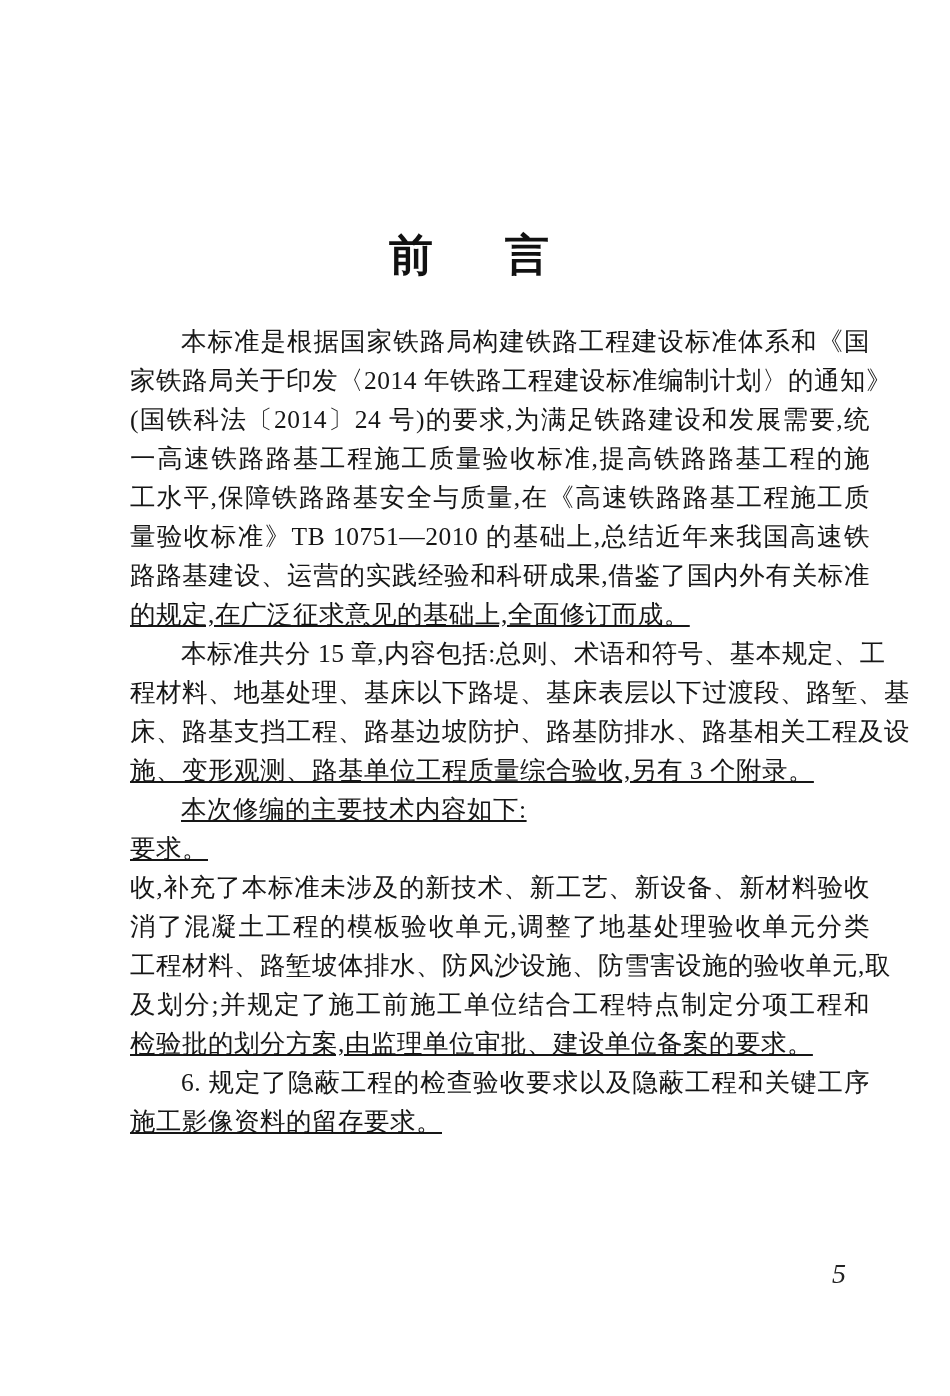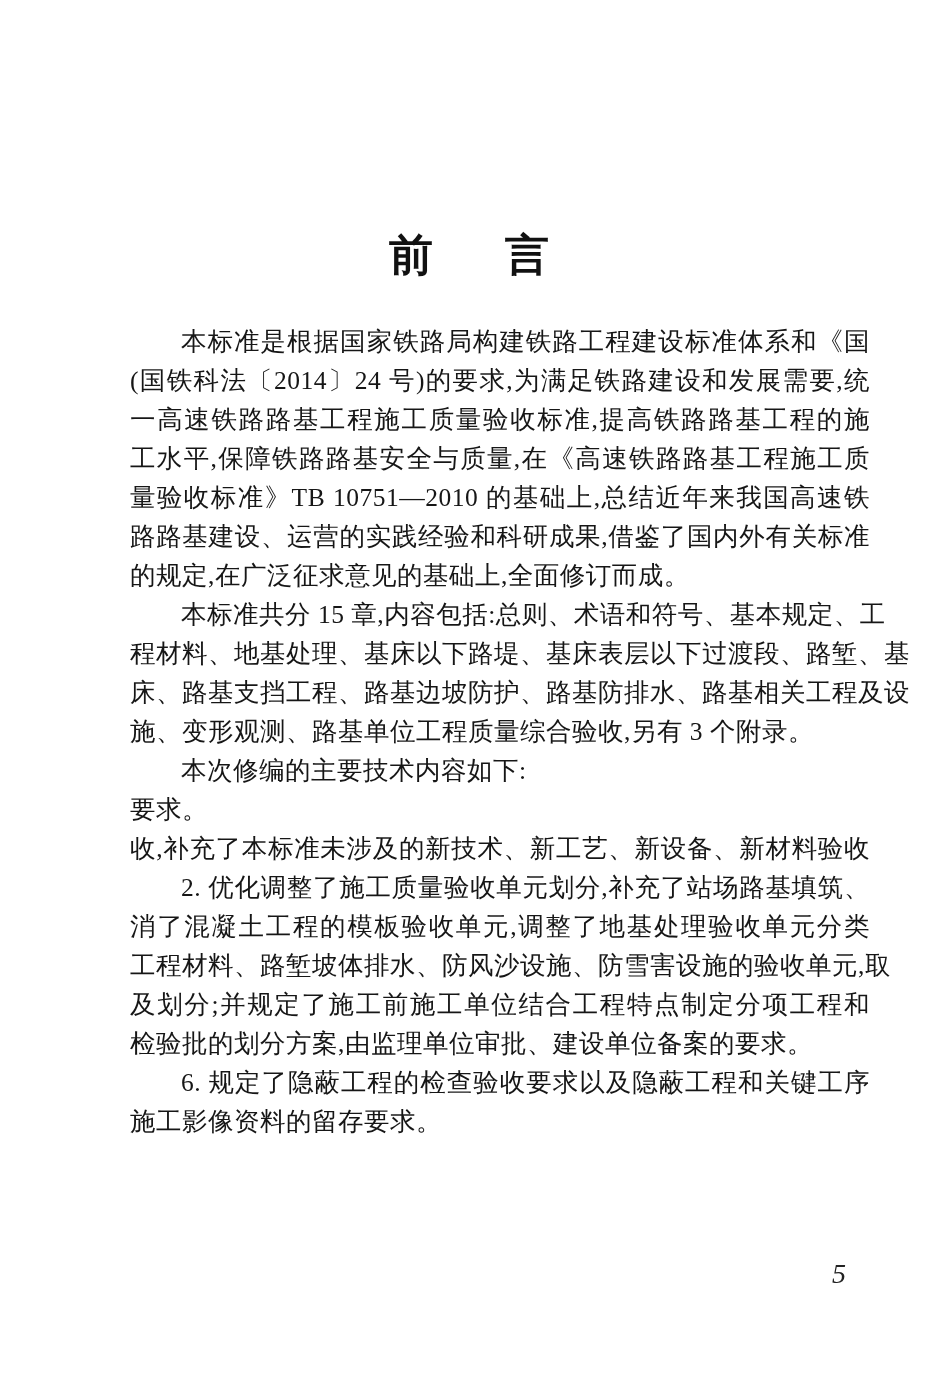--- a/index.html
+++ b/index.html
@@ -42,53 +42,54 @@
     white-space: nowrap;
     text-align: justify;
     text-align-last: justify;
     letter-spacing: 0.5px;
   }
   .line.indent {
     text-indent: 2em;
   }
   .line.para-end {
     text-align-last: left;
+    text-decoration: underline;
   }
   .page-number {
     position: absolute;
     top: 1254px;
     right: 104px;
     font-size: 28px;
     font-style: italic;
     line-height: 39px;
     color: #222222;
   }
 </style>
 </head>
 <body>
 
 <div class="page">
   <h1 class="doc-title">前　言</h1>
 
   <div class="body-text" id="body-text">
       <div class="line indent">本标准是根据国家铁路局构建铁路工程建设标准体系和《国</div>
+      <div class="line">家铁路局关于印发〈2014 年铁路工程建设标准编制计划〉的通知》</div>
       <div class="line">(国铁科法〔2014〕24 号)的要求,为满足铁路建设和发展需要,统</div>
       <div class="line">一高速铁路路基工程施工质量验收标准,提高铁路路基工程的施</div>
       <div class="line">工水平,保障铁路路基安全与质量,在《高速铁路路基工程施工质</div>
       <div class="line">量验收标准》TB 10751—2010 的基础上,总结近年来我国高速铁</div>
       <div class="line">路路基建设、运营的实践经验和科研成果,借鉴了国内外有关标准</div>
       <div class="line para-end">的规定,在广泛征求意见的基础上,全面修订而成。</div>
       <div class="line indent">本标准共分 15 章,内容包括:总则、术语和符号、基本规定、工</div>
       <div class="line">程材料、地基处理、基床以下路堤、基床表层以下过渡段、路堑、基</div>
       <div class="line">床、路基支挡工程、路基边坡防护、路基防排水、路基相关工程及设</div>
       <div class="line para-end">施、变形观测、路基单位工程质量综合验收,另有 3 个附录。</div>
       <div class="line indent para-end">本次修编的主要技术内容如下:</div>
       <div class="line para-end">要求。</div>
       <div class="line">收,补充了本标准未涉及的新技术、新工艺、新设备、新材料验收</div>
-      <div class="line indent">2. 优化调整了施工质量验收单元划分,补充了站场路基填筑、</div>
       <div class="line">消了混凝土工程的模板验收单元,调整了地基处理验收单元分类</div>
       <div class="line">工程材料、路堑坡体排水、防风沙设施、防雪害设施的验收单元,取</div>
       <div class="line">及划分;并规定了施工前施工单位结合工程特点制定分项工程和</div>
       <div class="line para-end">检验批的划分方案,由监理单位审批、建设单位备案的要求。</div>
       <div class="line indent">6. 规定了隐蔽工程的检查验收要求以及隐蔽工程和关键工序</div>
       <div class="line para-end">施工影像资料的留存要求。</div>
     </div>
 
   <div class="page-number">5</div>
 </div>

